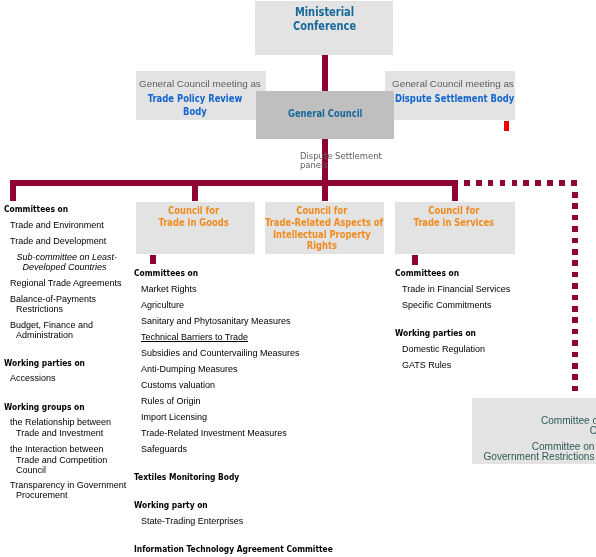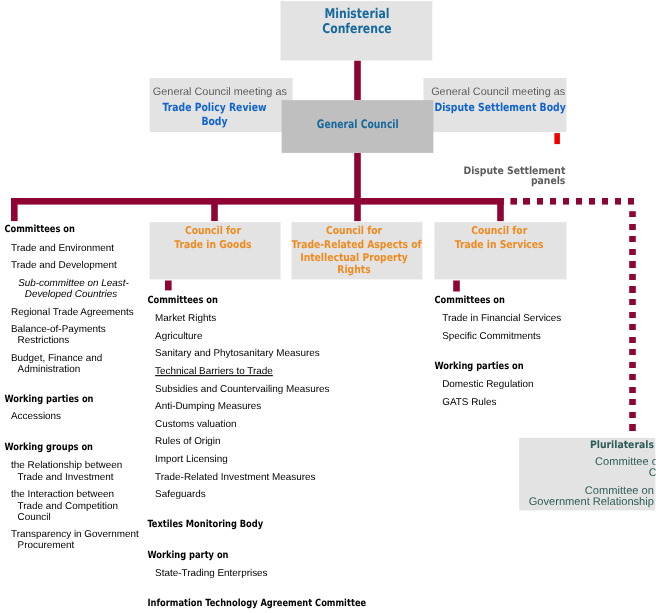--- a/index.html
+++ b/index.html
@@ -48,22 +48,22 @@
 Body</div>
 
   <div class="box" style="left:384.8px;top:71.4px;width:129.9px;height:48.9px;"></div>
   <div class="tc grey" style="left:391.9px;top:78px;width:122px;font-size:9.9px;line-height:11px;">General Council meeting as</div>
   <div class="tc blue2" style="left:389.6px;top:93.3px;width:124px;font-size:10.2px;line-height:12.6px;white-space:nowrap;transform:scaleX(0.92);">Dispute Settlement Body</div>
 
   <div class="box" style="left:255.8px;top:91.1px;width:138.5px;height:47.8px;background:#bfbfbf;"></div>
   <div class="tc blue" style="left:255.8px;top:107.2px;width:138.5px;font-size:10.6px;line-height:13px;transform:scaleX(0.88);">General Council</div>
 
   <div style="position:absolute;left:503.9px;top:120.9px;width:5.4px;height:10.5px;background:#ee0000;"></div>
-  <div style="position:absolute;left:300px;top:150.9px;width:214px;text-align:right;font-size:9.4px;
-              font-weight:bold;color:#5d5d5d;line-height:9.2px;white-space:pre;
+  <div style="position:absolute;left:300px;top:150.9px;width:214px;font-size:9.4px;
+              font-weight:normal;color:#5d5d5d;line-height:9.2px;white-space:pre;
               font-family:'DejaVu Sans',sans-serif;font-stretch:condensed;">Dispute Settlement
 panels</div>
 
   <div class="box" style="left:135.9px;top:202px;width:119.2px;height:51.7px;"></div>
   <div class="tc orange" style="left:134.3px;top:205.3px;width:119.2px;font-size:9.8px;line-height:11.8px;white-space:pre;transform:scaleX(0.95);">Council for
 Trade in Goods</div>
 
   <div class="box" style="left:264.7px;top:202.1px;width:119.7px;height:51.6px;"></div>
   <div class="tc orange" style="left:262.2px;top:205px;width:119.7px;font-size:9.8px;line-height:11.8px;white-space:pre;transform:scaleX(0.95);">Council for
 Trade-Related Aspects of
@@ -71,28 +71,26 @@
 Rights</div>
 
   <div class="box" style="left:395.3px;top:202.1px;width:119.6px;height:51.6px;"></div>
   <div class="tc orange" style="left:394.3px;top:205.3px;width:119.6px;font-size:9.8px;line-height:11.8px;white-space:pre;transform:scaleX(0.95);">Council for
 Trade in Services</div>
 
   <div class="bar" style="left:150px;top:254.8px;width:6px;height:9.7px;"></div>
   <div class="bar" style="left:412px;top:255px;width:6px;height:9.7px;"></div>
 
   <div class="box" style="left:472.2px;top:398px;width:123.8px;height:65.7px;"></div>
-  <div style="position:absolute;left:472px;top:399.3px;width:122.5px;text-align:right;font-size:9.4px;
-              font-weight:bold;color:#2e5c59;font-family:'DejaVu Sans',sans-serif;font-stretch:condensed;">Plurilaterals</div>
   <div style="position:absolute;left:496px;top:415.7px;width:147px;text-align:right;font-size:10.1px;
               color:#2e5c59;line-height:10.4px;white-space:pre;">Committee on Trade in
 Civil Aircraft</div>
   <div style="position:absolute;left:472px;top:441.9px;width:122.5px;text-align:right;font-size:10.1px;
               color:#2e5c59;line-height:10.4px;white-space:pre;">Committee on
-Government Relationship</div>
+Government Restrictions</div>
 
   <div class="col">
   <div class="hd" style="left:4px;top:203.7px;">Committees on</div>
   <div class="it" style="left:10px;top:219.9px;">Trade and Environment</div>
   <div class="it" style="left:10px;top:235.9px;">Trade and Development</div>
   <div class="it" style="left:16.5px;top:251.7px;font-style:italic;">Sub-committee on Least-
 Developed Countries</div>
   <div class="it" style="left:10px;top:277.9px;">Regional Trade Agreements</div>
   <div class="it" style="left:10px;top:293.8px;">Balance-of-Payments
 Restrictions</div>

